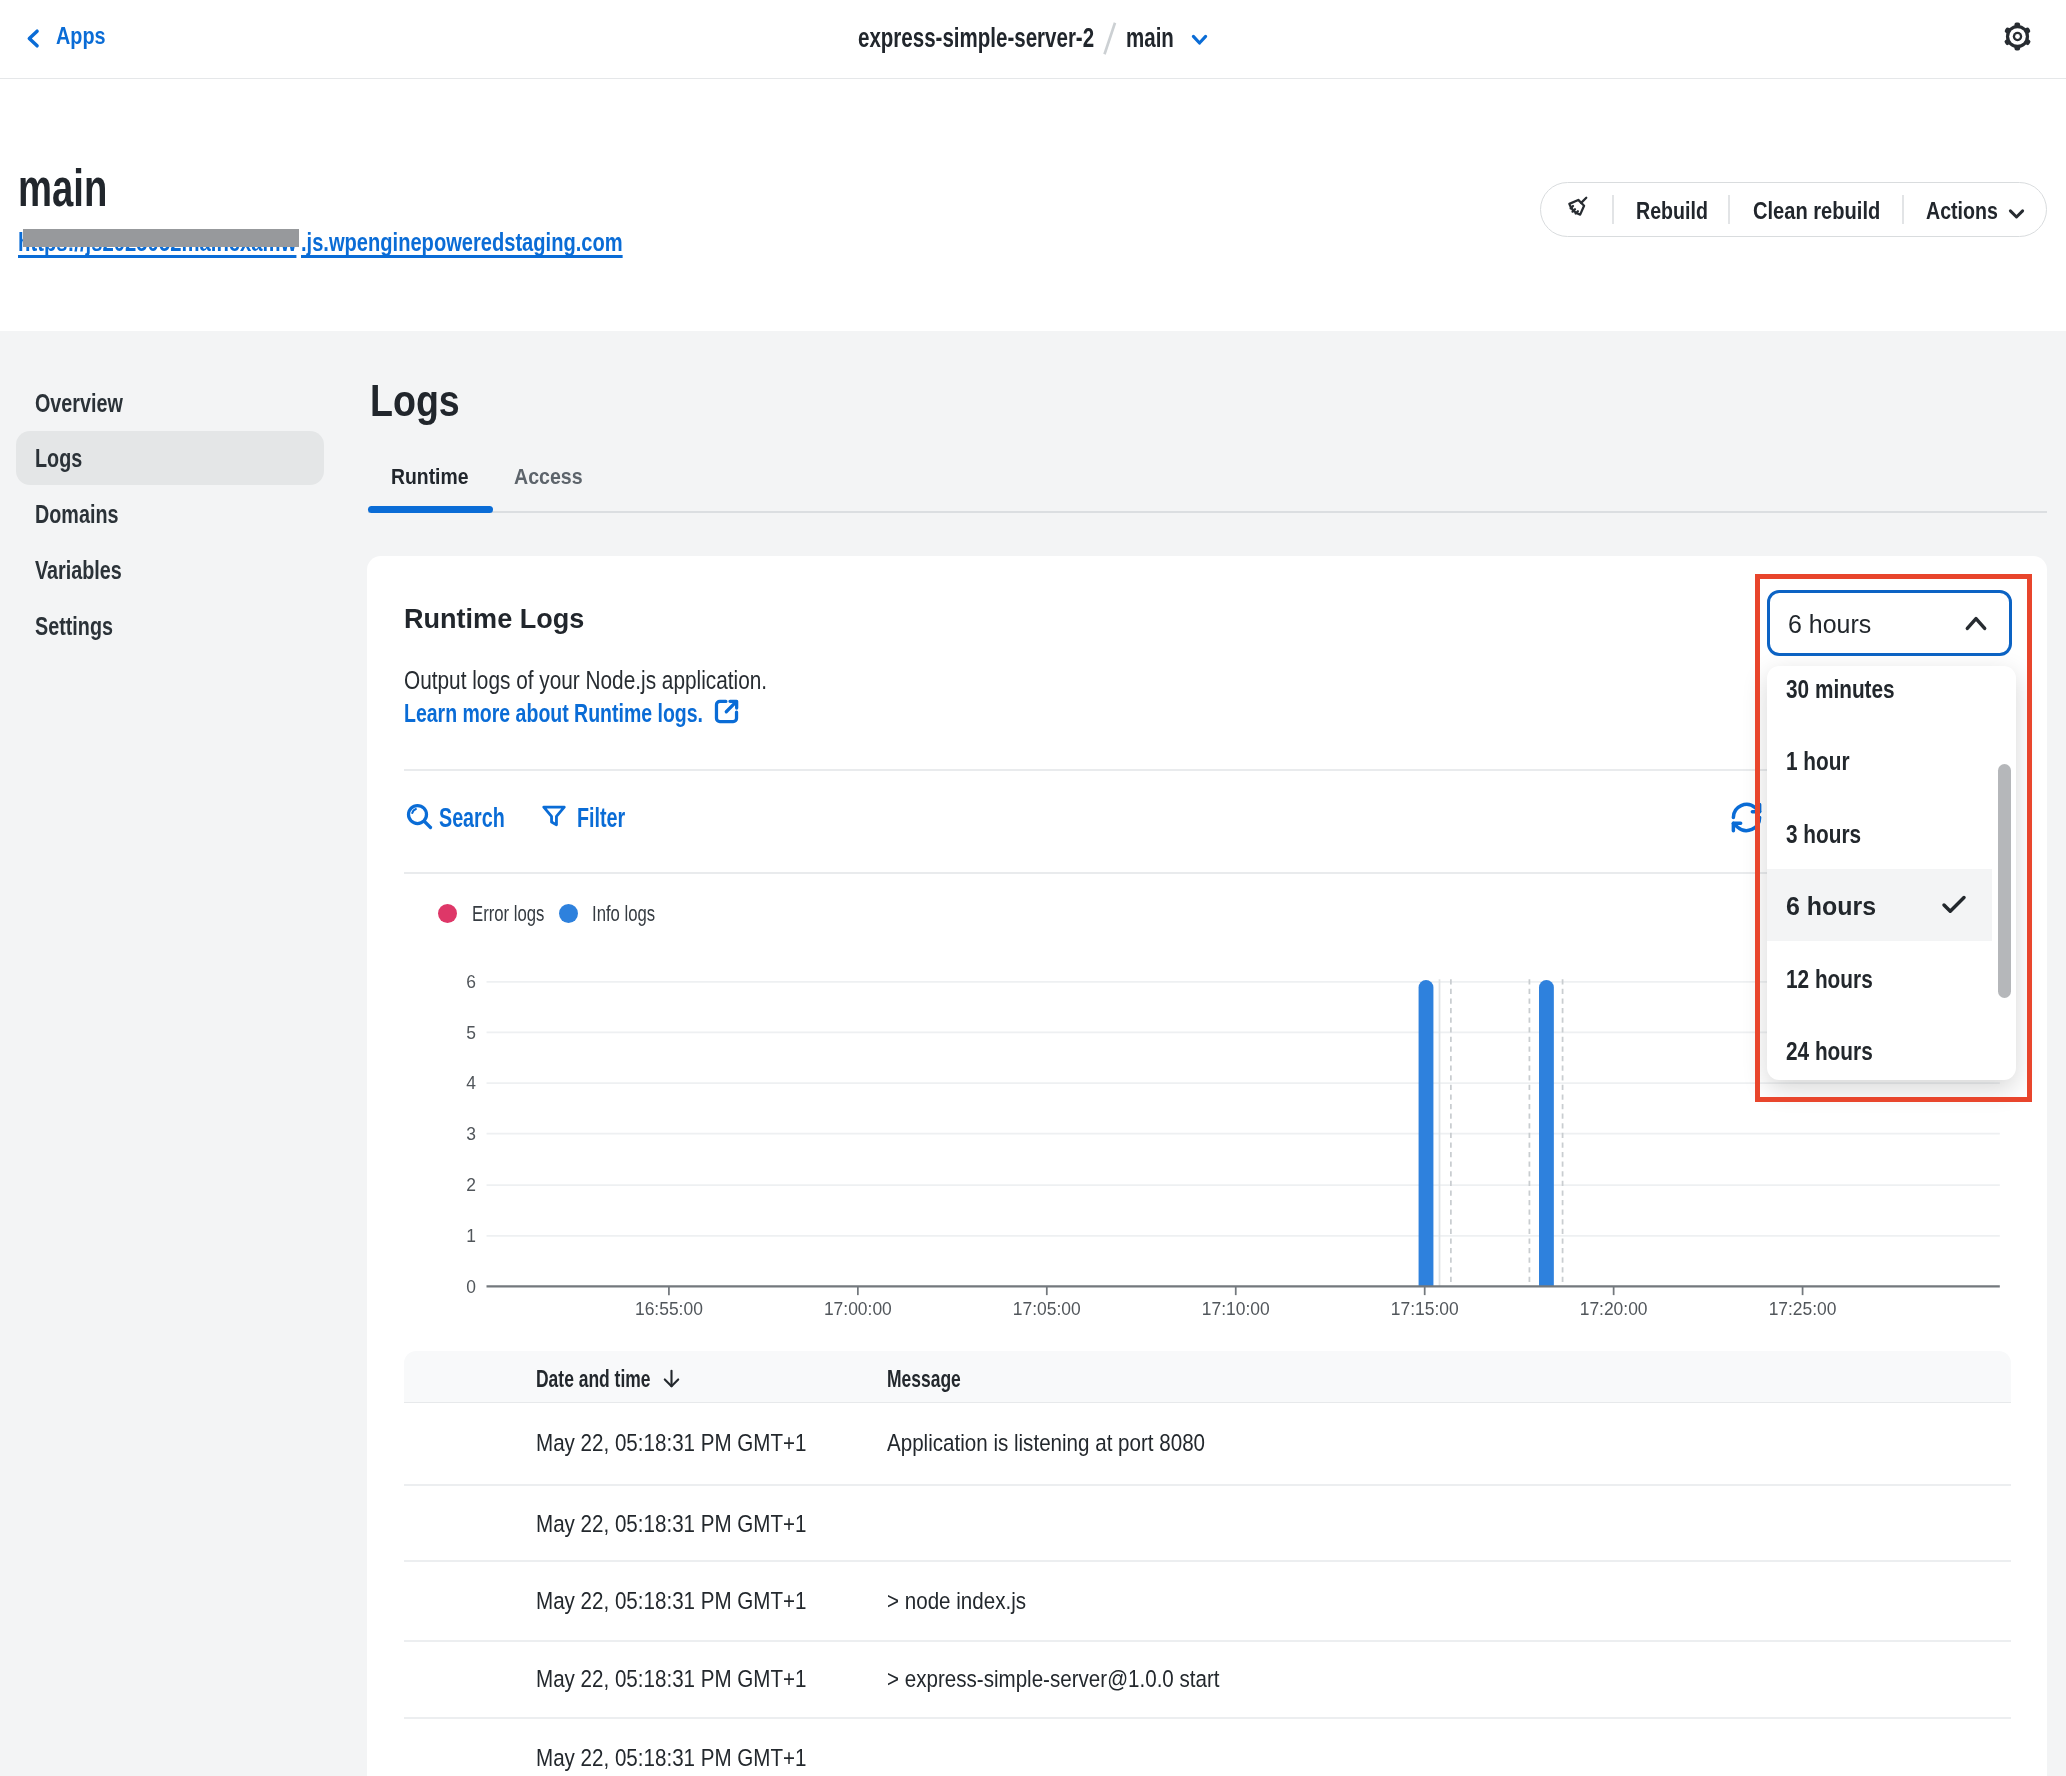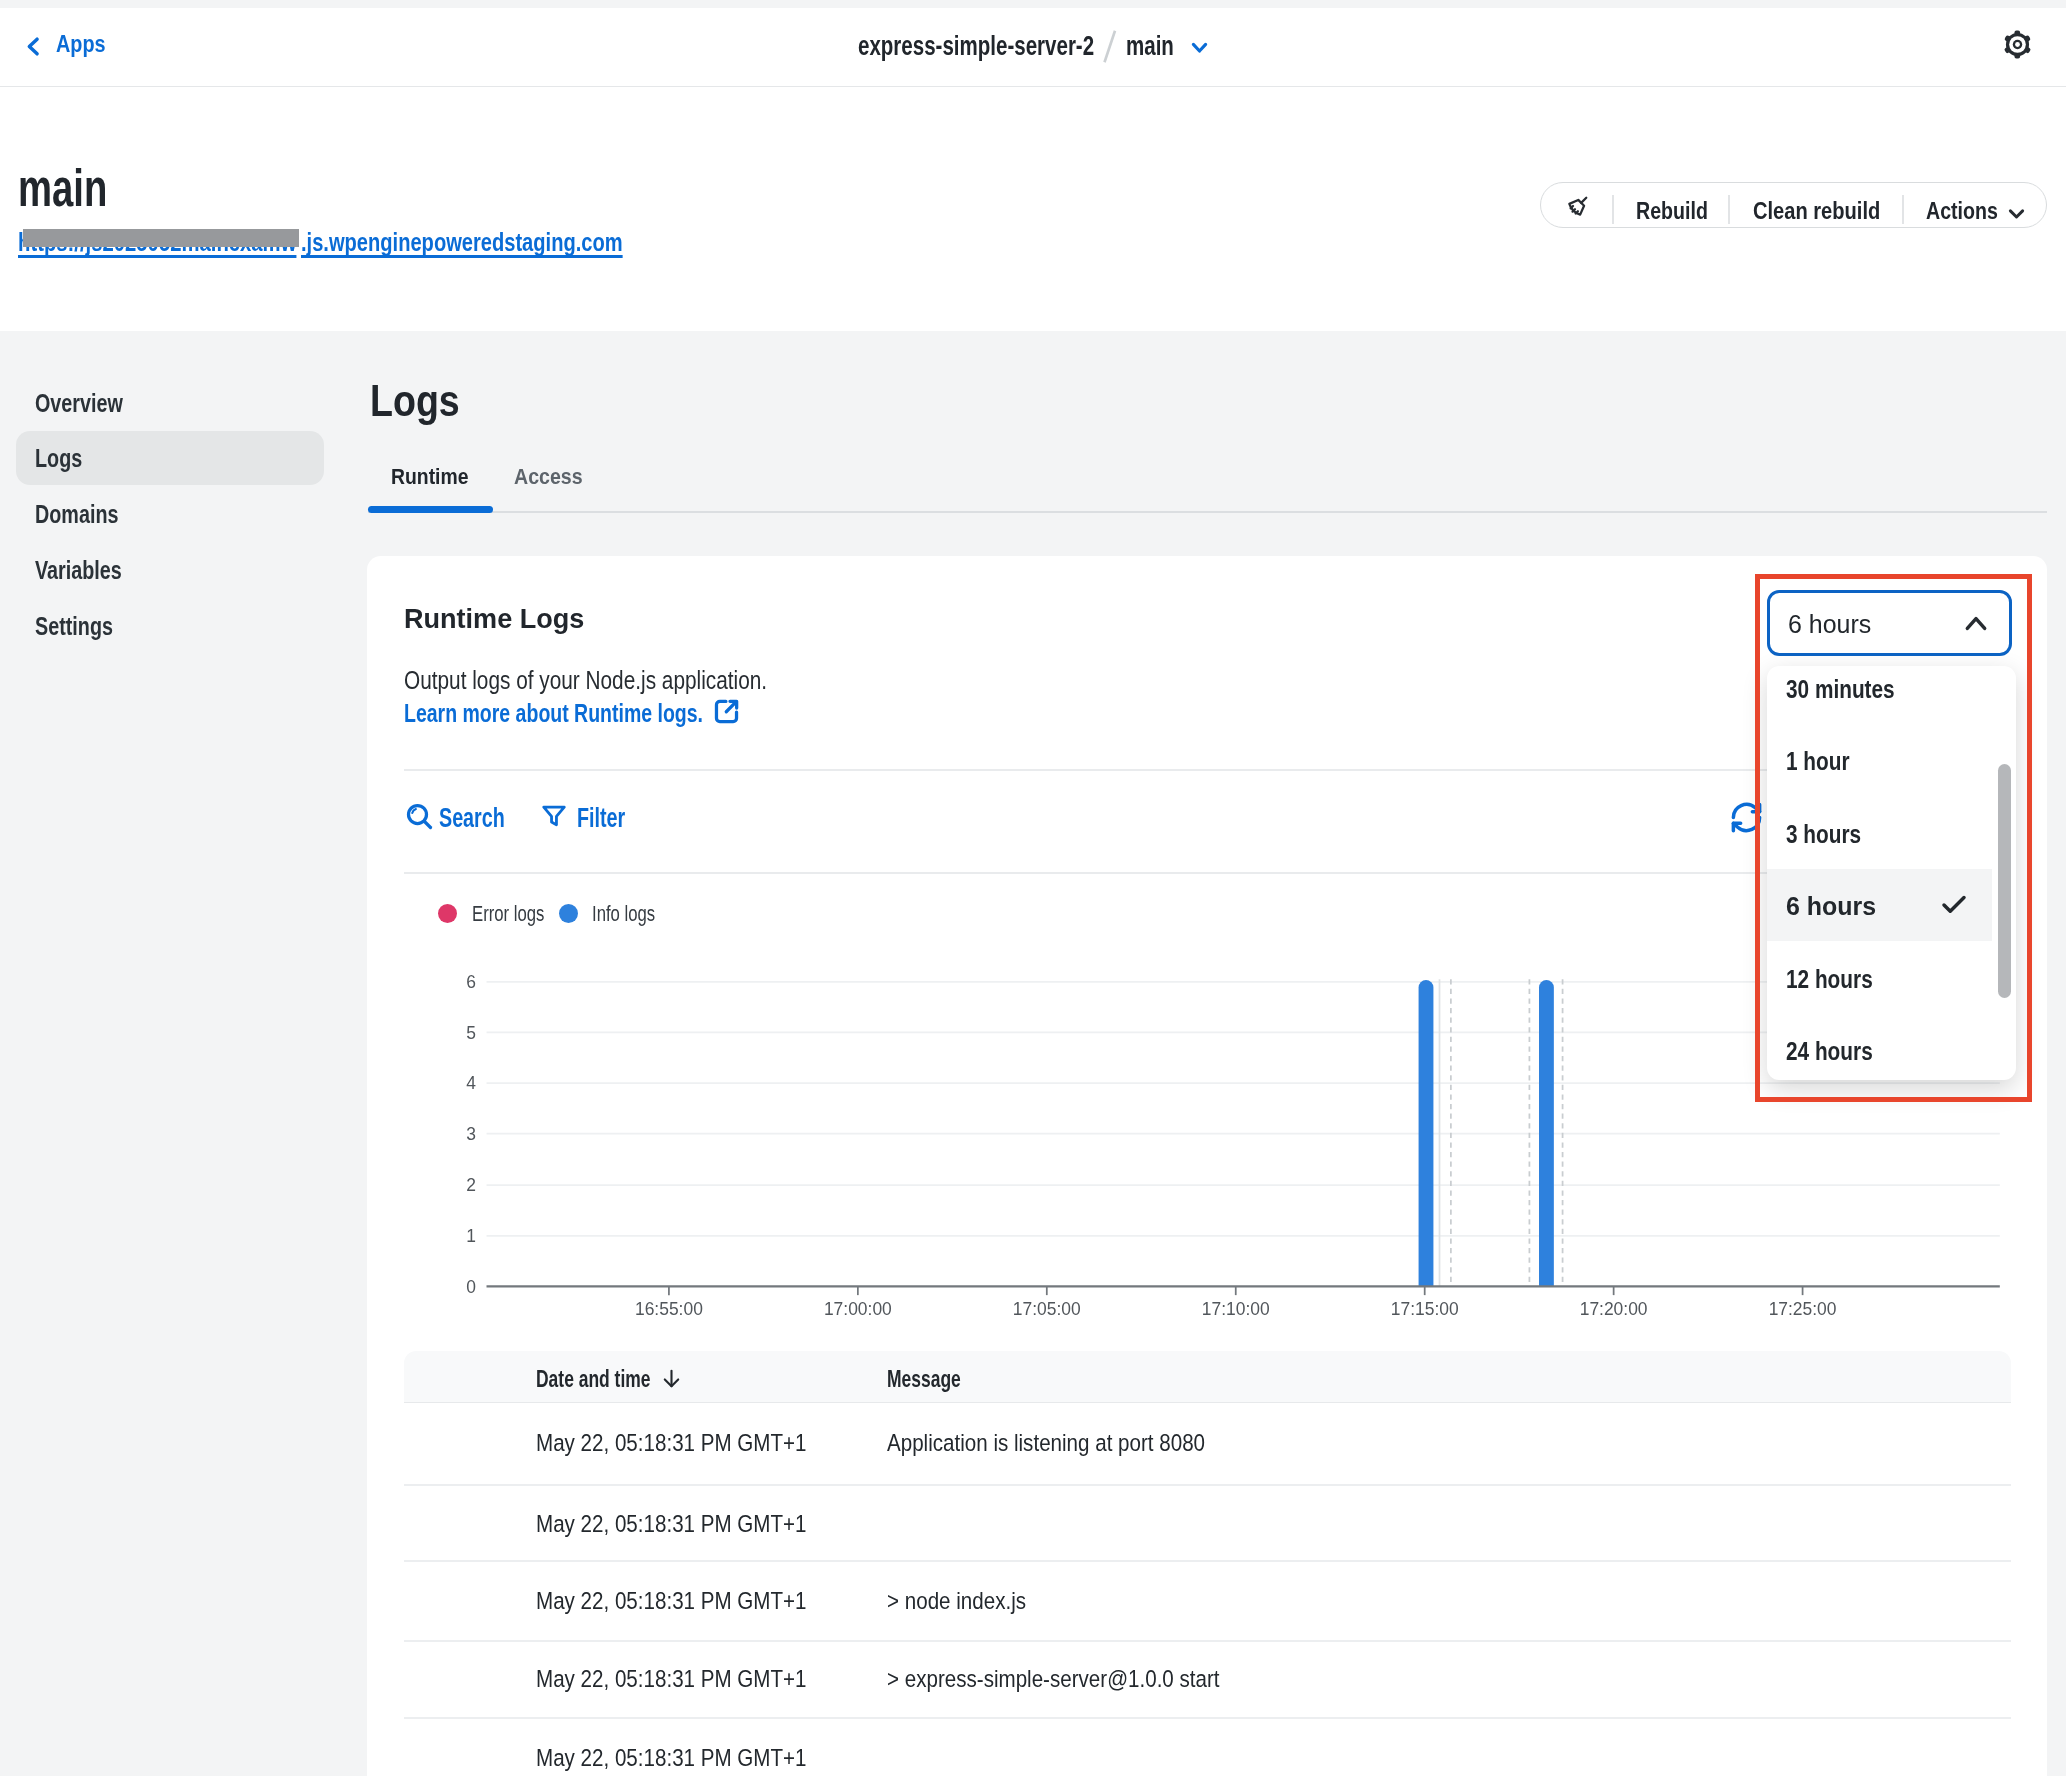--- a/index.html
+++ b/index.html
@@ -6,25 +6,25 @@
 html,body { width:2067px; height:1777px; overflow:hidden; }
 body { font-family:"Liberation Sans", sans-serif; background:#f3f4f5; position:relative; }
 .t { position:absolute; white-space:nowrap; line-height:1; transform-origin:0 50%; }
 .b { font-weight:bold; }
 .blue { color:#0a6cd6; }
 .lnk { text-decoration:underline; text-decoration-thickness:2.6px; text-underline-offset:4.4px; text-decoration-skip-ink:none; }
 .dark { color:#21262c; }
 svg { position:absolute; overflow:visible; }
 
 
-#topbar { position:absolute; left:0; top:0; width:2067px; height:79px; background:#fff; border-bottom:1.7px solid #e5e7e9; z-index:3;margin-top:8px; }
+#topbar { position:absolute; left:0; top:0; width:2067px; height:79px; background:#fff; border-bottom:1.7px solid #e5e7e9; z-index:3; }
 
 
 #hero { position:absolute; left:0; top:79px; width:2067px; height:252px; background:#fff; z-index:2; }
-#btngroup { position:absolute; left:1540px; top:103px; width:507px; height:46px; background:#fff; border:1.7px solid #d9dcde; border-radius:28px; z-index:3; }
+#btngroup { position:absolute; left:1540px; top:103px; width:507px; height:55px; background:#fff; border:1.7px solid #d9dcde; border-radius:28px; z-index:3; }
 .vdiv { position:absolute; top:12.2px; width:1.7px; height:29px; background:#e2e4e6; }
 
 
 #pill { position:absolute; left:15.7px; top:431px; width:308px; height:54px; background:#e4e6e7; border-radius:14px; }
 
 
 #card { position:absolute; left:367px; top:556px; width:1680px; height:1310px; background:#fff; border-radius:14px; z-index:1; }
 .hdiv { position:absolute; left:37px; width:1607px; height:1.7px; background:#e9ebed; }
 .dot { position:absolute; width:19px; height:19px; border-radius:50%; }
 

